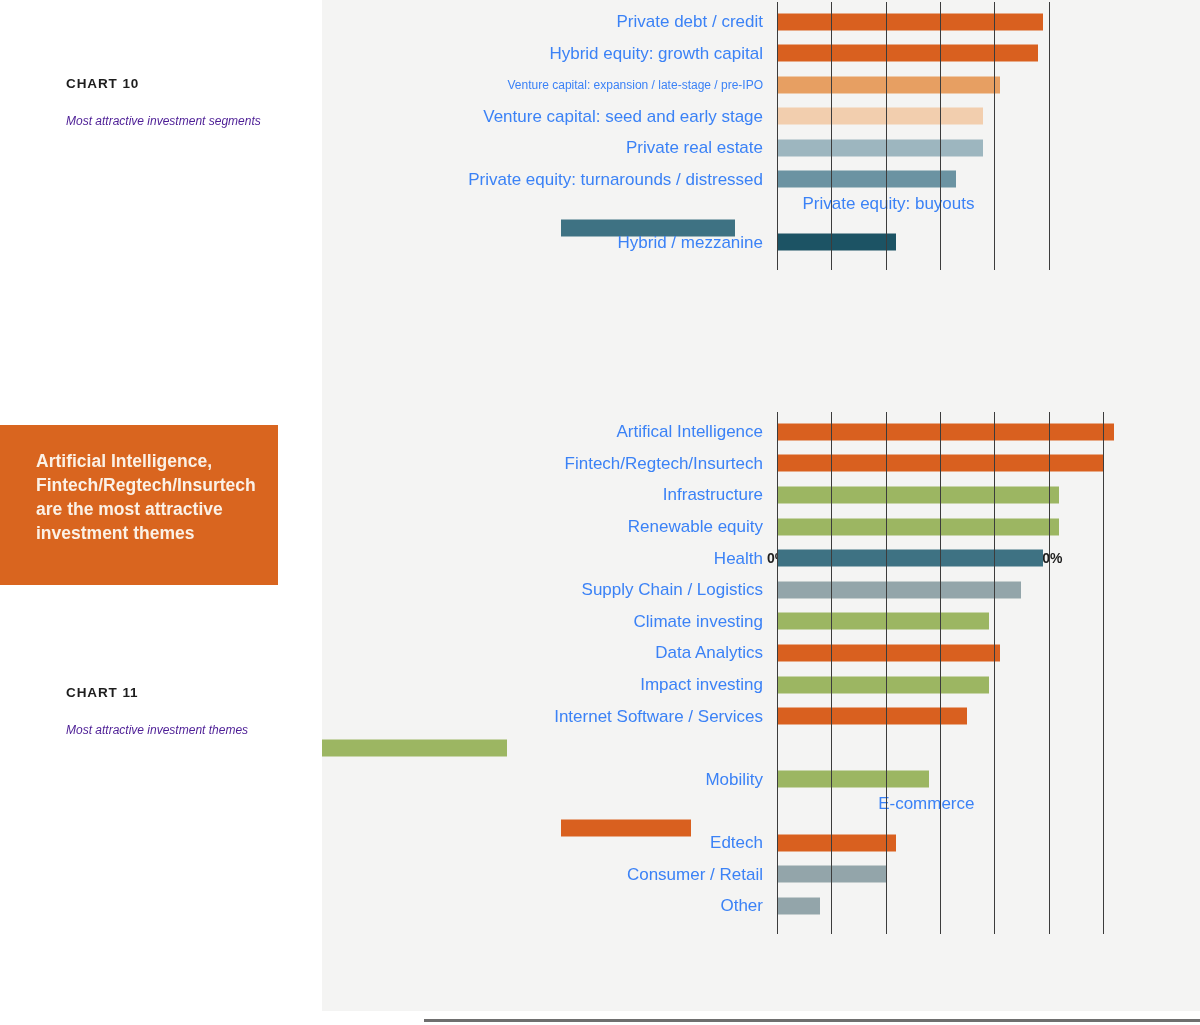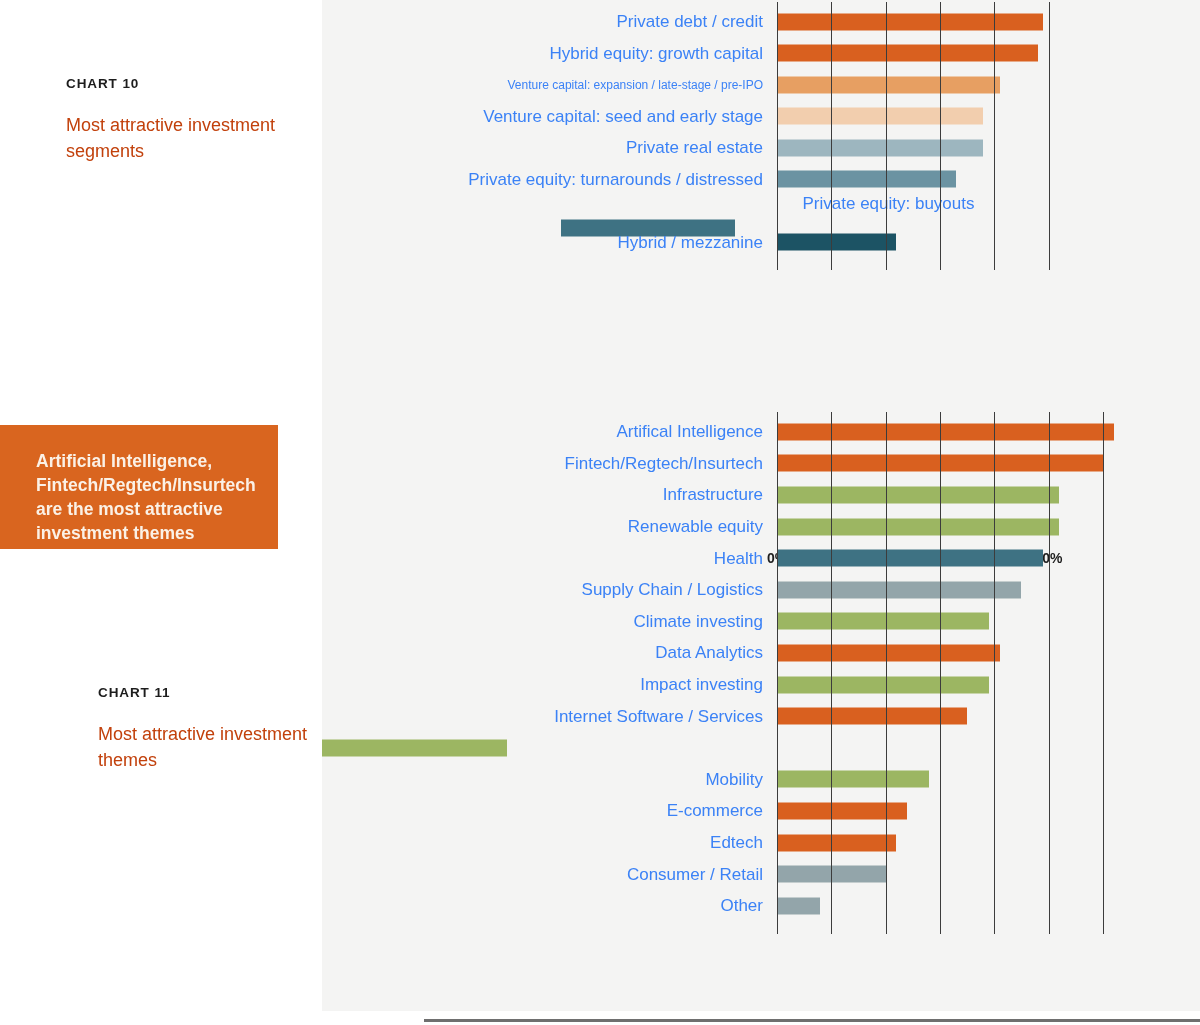--- a/index.html
+++ b/index.html
@@ -28,29 +28,29 @@
 
   
   .left-col { position: absolute; left: 0; top: 0; width: 322px; height: 1025px; }
 
   .caption { position: absolute; left: 66px; width: 230px; }
   .caption .chart-num {
     font-size: 13.5px; font-weight: bold; letter-spacing: 0.9px;
     color: #1d1d1d; margin-bottom: 22px;
   }
   .caption .chart-desc {
-    font-size: 18px; color: #c2410c;
+    font-size: 12px; font-style: italic; color: #4c1d95;
     line-height: 1.42;
   }
   #caption-10 { top: 76px; }
-  #caption-11 { top: 685px; margin-left: 32px; }
+  #caption-11 { top: 685px; }
 
   .callout {
     position: absolute; left: 0; top: 425px;
-    width: 278px; height: 124px;
+    width: 278px; height: 160px;
     background: #d9651f;
     padding: 24px 30px 0 36px;
   }
   .callout-text {
     color: #fbf1e6; font-size: 17.5px; font-weight: bold;
     line-height: 1.38;
   }
 
   
   .chart { position: absolute; }
@@ -250,21 +250,21 @@
           <div class="track" style="width: 400px; height: 31.6px;">
             <div class="bar" title="ESG: 34%" style="width: 184.62px; background: rgb(156, 182, 98); height: 17px;"></div>
           </div>
         </div>
         <div class="row" style="height: 31.6px;">
           <div class="row-label" style="width: 455px;">Mobility</div>
           <div class="track" style="width: 400px; height: 31.6px;">
             <div class="bar" title="Mobility: 28%" style="width: 152.04px; background: rgb(156, 182, 98); height: 17px;"></div>
           </div>
         </div>
-        <div class="row" style="height: 31.6px;">
+        <div class="row" style="height: 31.6px; flex-direction: column;">
           <div class="row-label" style="width: 455px;">E-commerce</div>
           <div class="track" style="width: 400px; height: 31.6px;">
             <div class="bar" title="E-commerce: 24%" style="width: 130.32px; background: rgb(217, 96, 31); height: 17px;"></div>
           </div>
         </div>
         <div class="row" style="height: 31.6px;">
           <div class="row-label" style="width: 455px;">Edtech</div>
           <div class="track" style="width: 400px; height: 31.6px;">
             <div class="bar" title="Edtech: 22%" style="width: 119.46px; background: rgb(217, 96, 31); height: 17px;"></div>
           </div>

